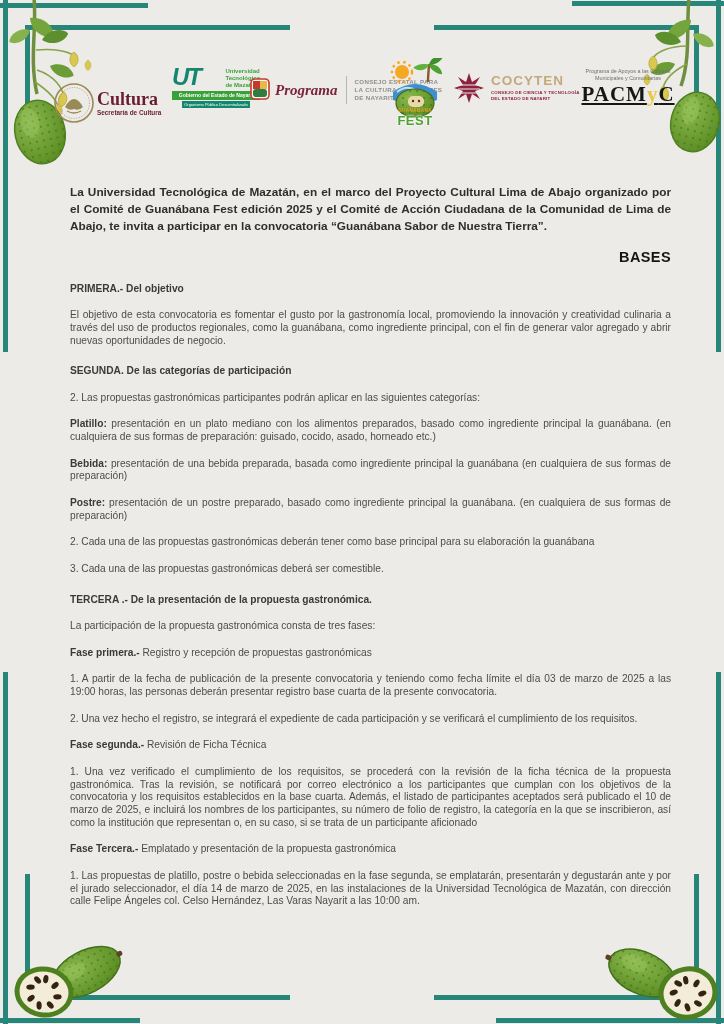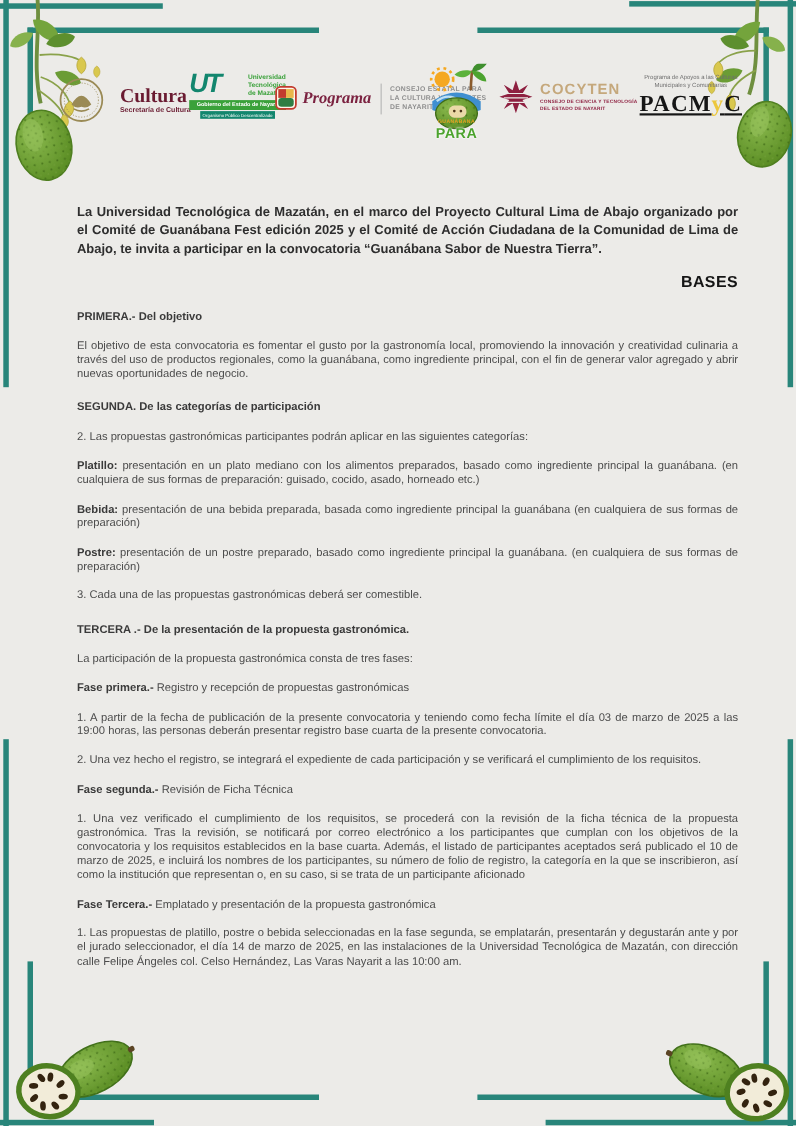--- a/index.html
+++ b/index.html
@@ -28,21 +28,21 @@
   
   .illus{position:absolute;pointer-events:none;}
   .illus.tl{left:0;top:0;}
   .illus.tr{right:0;top:0;}
   .illus.bl{left:6px;bottom:2px;}
   .illus.br{right:0;bottom:0;}
 
   
   .logos{position:absolute;top:58px;left:0;right:0;height:72px;}
   .logo{position:absolute;display:flex;align-items:center;}
-  .cultura{left:53px;top:12px;gap:14px;}
+  .cultura{left:53px;top:24px;gap:2px;}
   .cultura-word{font-family:"Liberation Serif",serif;font-weight:700;font-size:18px;color:#6a1b31;line-height:1;}
   .cultura-sub{font-size:6.4px;font-weight:700;color:#6a1b31;margin-top:1px;}
   .ut{left:172px;top:8px;display:block;width:88px;}
   .ut-top{display:flex;align-items:flex-start;gap:3px;justify-content:space-between;}
   .ut-glyph{font-weight:900;font-style:italic;font-size:24px;line-height:0.9;color:#12866e;letter-spacing:-2px;}
   .ut-lines{font-size:6px;font-weight:700;color:#3aa13a;line-height:1.15;padding-top:2px;}
   .ut-bar1{margin-top:2px;background:#3aa13a;color:#fff;font-size:5px;font-weight:700;text-align:center;padding:1.5px 0;}
   .ut-bar2{margin:1px auto 0;background:#12866e;color:#fff;font-size:4px;text-align:center;width:78%;padding:1px 0;}
   .nayarit{left:250px;top:18px;gap:5px;}
   .nayarit-script{font-family:"Liberation Serif",serif;font-style:italic;font-weight:700;font-size:15px;color:#7b2240;}
@@ -245,21 +245,21 @@
         <path d="M12,34 Q22,26 32,33" stroke="#bfe0f2" stroke-width="2" fill="none"></path>
         <g transform="translate(30,45)">
           <ellipse rx="19" ry="14" fill="url(#fruitGrad)" stroke="#3f6b16" stroke-width="1.2"></ellipse>
           <ellipse rx="19" ry="14" fill="url(#fruitDots)"></ellipse>
           <rect x="-7" y="-7" width="16" height="11" rx="5" fill="#ead9a8"></rect>
           <circle cx="-2" cy="-2" r="1.2" fill="#4a3318"></circle>
           <circle cx="4" cy="-2" r="1.2" fill="#4a3318"></circle>
         </g>
       </svg>
       <div style="position:absolute;left:0;right:0;top:50px;text-align:center;font-size:4.6px;font-weight:700;color:#e8a020;letter-spacing:.4px;">GUANÁBANA</div>
-      <div style="position:absolute;left:0;right:0;top:55px;text-align:center;font-size:13px;font-weight:900;color:#4ca32e;text-shadow:0 0 2px #fff,0 0 2px #fff;letter-spacing:.5px;">PARA</div>
+      <div style="position:absolute;left:0;right:0;top:55px;text-align:center;font-size:13px;font-weight:900;color:#4ca32e;text-shadow:0 0 2px #fff,0 0 2px #fff;letter-spacing:.5px;">FEST</div>
     </div>
 
     <div class="logo cocyten">
       <svg width="32" height="32" viewBox="0 0 32 32">
         <polygon points="16,1 19,10 27,5 22,13 31,16 22,19 27,27 19,22 16,31 13,22 5,27 10,19 1,16 10,13 5,5 13,10" fill="#8e2040"></polygon>
         <path d="M6,13 H26 M5,17 H27 M8,21 H24" stroke="#ecebe8" stroke-width="1.1"></path>
       </svg>
       <div>
         <div class="cocyten-name">COCYTEN</div>
         <div class="cocyten-sub">
@@ -282,20 +282,21 @@
     <p class="intro">La Universidad Tecnológica de Mazatán, en el marco del Proyecto Cultural Lima de Abajo organizado por el Comité de Guanábana Fest edición 2025 y el Comité de Acción Ciudadana de la Comunidad de Lima de Abajo, te invita a participar en la convocatoria “Guanábana Sabor de Nuestra Tierra”.</p>
     <p class="bases">BASES</p>
     <div>
         <p class="blk heading">PRIMERA.- Del objetivo</p>
         <p class="blk para">El objetivo de esta convocatoria es fomentar el gusto por la gastronomía local, promoviendo la innovación y creatividad culinaria a través del uso de productos regionales, como la guanábana, como ingrediente principal, con el fin de generar valor agregado y abrir nuevas oportunidades de negocio.</p>
         <p class="blk heading">SEGUNDA. De las categorías de participación</p>
         <p class="blk para">2. Las propuestas gastronómicas participantes podrán aplicar en las siguientes categorías:</p>
         <p class="blk para"><strong>Platillo:</strong> presentación en un plato mediano con los alimentos preparados, basado como ingrediente principal la guanábana. (en cualquiera de sus formas de preparación: guisado, cocido, asado, horneado etc.)</p>
         <p class="blk para"><strong>Bebida:</strong> presentación de una bebida preparada, basada como ingrediente principal la guanábana (en cualquiera de sus formas de preparación)</p>
         <p class="blk para"><strong>Postre:</strong> presentación de un postre preparado, basado como ingrediente principal la guanábana. (en cualquiera de sus formas de preparación)</p>
+        <p class="blk para">2. Cada una de las propuestas gastronómicas deberán tener como base principal para su elaboración la guanábana</p>
         <p class="blk para">3. Cada una de las propuestas gastronómicas deberá ser comestible.</p>
         <p class="blk heading">TERCERA .- De la presentación de la propuesta gastronómica.</p>
         <p class="blk para">La participación de la propuesta gastronómica consta de tres fases:</p>
         <p class="blk para"><strong>Fase primera.-</strong> Registro y recepción de propuestas gastronómicas</p>
         <p class="blk para">1. A partir de la fecha de publicación de la presente convocatoria y teniendo como fecha límite el día 03 de marzo de 2025 a las 19:00 horas, las personas deberán presentar registro base cuarta de la presente convocatoria.</p>
         <p class="blk para">2. Una vez hecho el registro, se integrará el expediente de cada participación y se verificará el cumplimiento de los requisitos.</p>
         <p class="blk para"><strong>Fase segunda.-</strong> Revisión de Ficha Técnica</p>
         <p class="blk para">1. Una vez verificado el cumplimiento de los requisitos, se procederá con la revisión de la ficha técnica de la propuesta gastronómica. Tras la revisión, se notificará por correo electrónico a los participantes que cumplan con los objetivos de la convocatoria y los requisitos establecidos en la base cuarta. Además, el listado de participantes aceptados será publicado el 10 de marzo de 2025, e incluirá los nombres de los participantes, su número de folio de registro, la categoría en la que se inscribieron, así como la institución que representan o, en su caso, si se trata de un participante aficionado</p>
         <p class="blk para"><strong>Fase Tercera.-</strong> Emplatado y presentación de la propuesta gastronómica</p>
         <p class="blk para">1. Las propuestas de platillo, postre o bebida seleccionadas en la fase segunda, se emplatarán, presentarán y degustarán ante y por el jurado seleccionador, el día 14 de marzo de 2025, en las instalaciones de la Universidad Tecnológica de Mazatán, con dirección calle Felipe Ángeles col. Celso Hernández, Las Varas Nayarit a las 10:00 am.</p>

